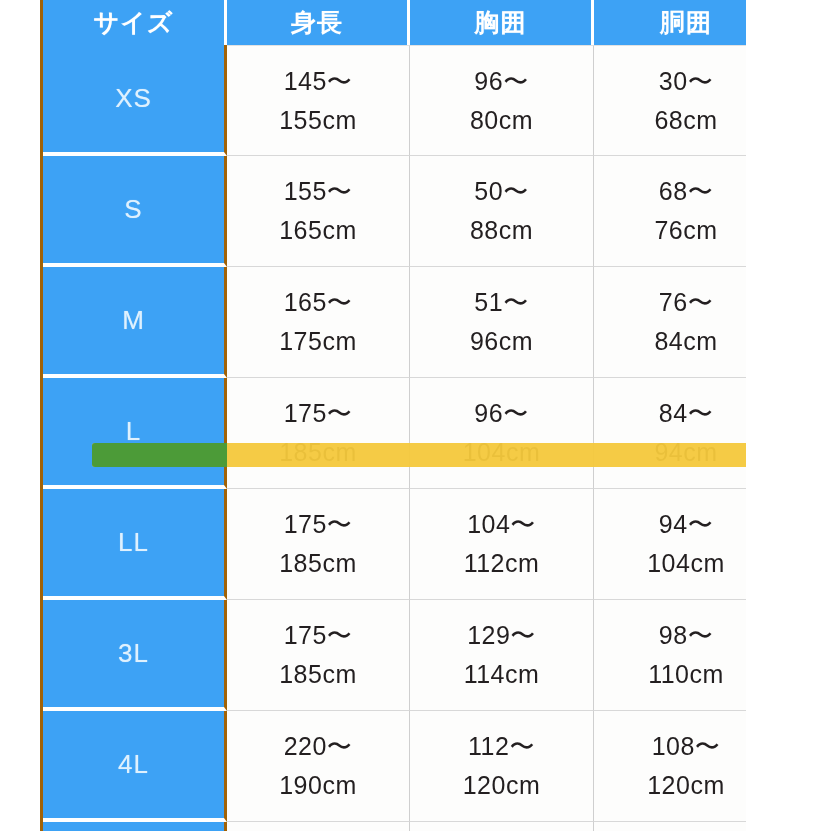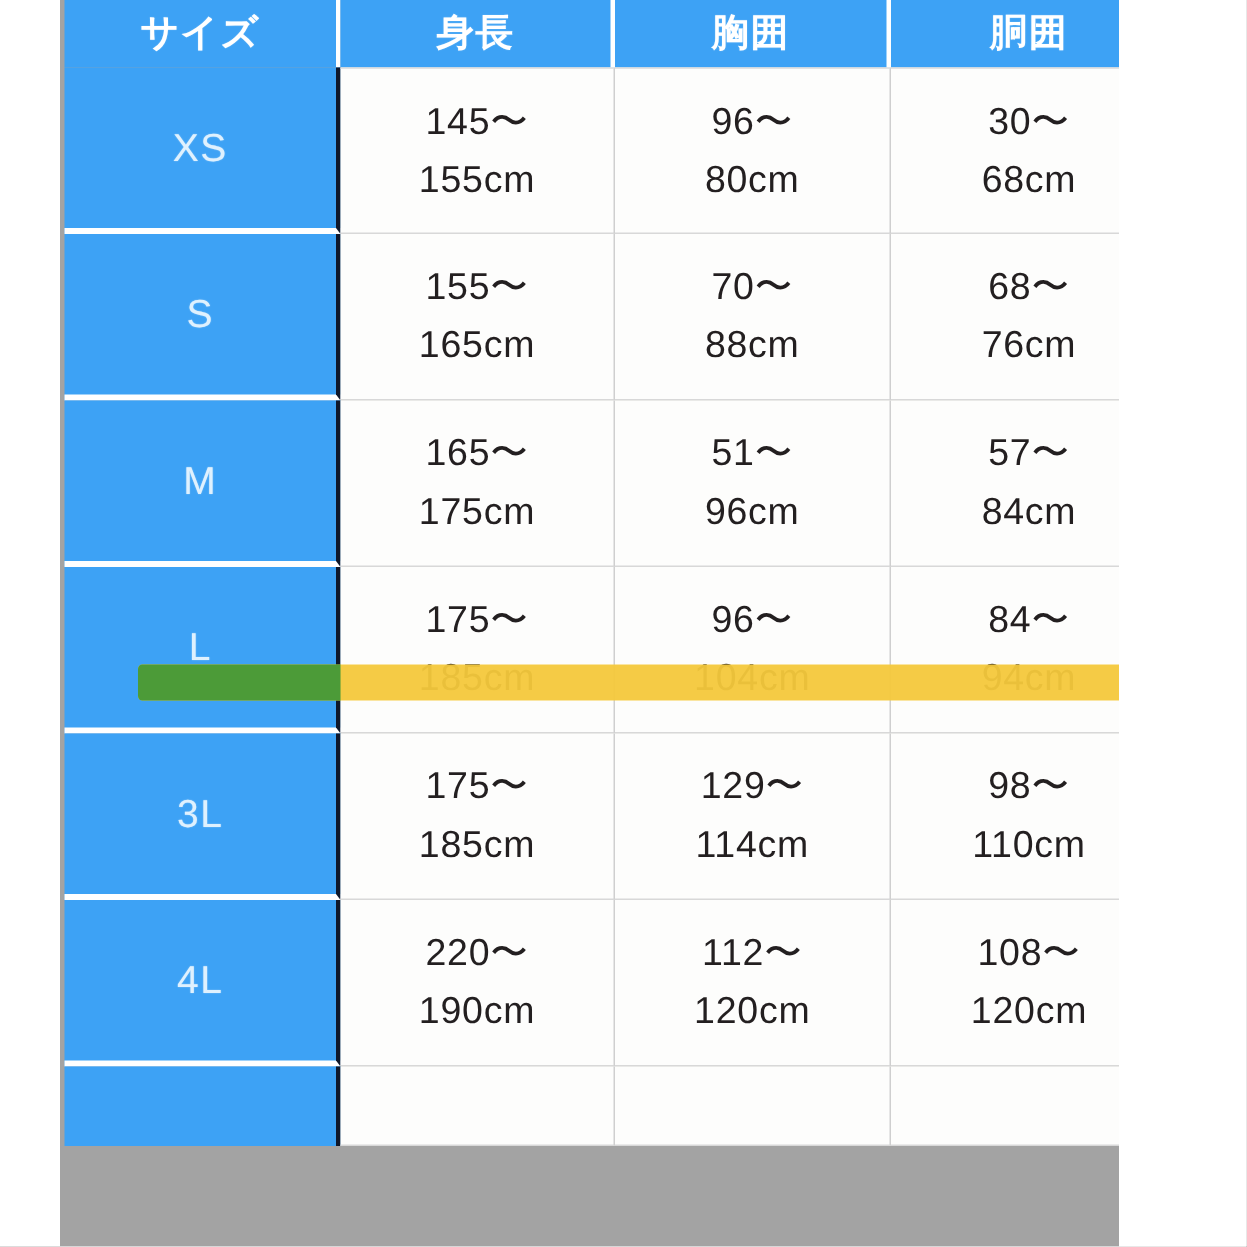--- a/index.html
+++ b/index.html
@@ -15,21 +15,21 @@
     font-family: "Liberation Sans", "DejaVu Sans", sans-serif;
     position: relative;
   }
 
   #page {
     position: absolute;
     left: 0;
     top: 0;
     width: 746px;
     height: 831px;
-    background: #a3a3a3;
+    background: #a16207;
     overflow: hidden;
   }
 
   
   .size-table {
     position: absolute;
     left: 43px;
     top: 0px;
     width: 735px;
     border-collapse: separate;
@@ -73,21 +73,21 @@
     height: 107px;
   }
 
   td.size-cell {
     background: #3da2f5;
     color: #dff1fe;
     font-size: 26px;
     font-weight: 400;
     letter-spacing: 1px;
     border-bottom: 4px solid #ffffff;
-    border-right: 3px solid #0f172a;
+    border-right: 3px solid #a16207;
     text-shadow: 0 0 1px rgba(255,255,255,0.5);
   }
 
   td.val-cell {
     background: #fdfdfc;
     color: #231f20;
     font-size: 25px;
     font-weight: 400;
     line-height: 1.55;
     border-bottom: 1px solid #d8d8d8;
@@ -208,56 +208,71 @@
             <span class="val-line">68cm</span>
           </td>
         </tr>
         <tr>
           <td class="size-cell">S</td>
           <td class="val-cell">
             <span class="val-line">155〜</span>
             <span class="val-line">165cm</span>
           </td>
           <td class="val-cell">
-            <span class="val-line">70〜</span>
+            <span class="val-line">50〜</span>
             <span class="val-line">88cm</span>
           </td>
           <td class="val-cell">
             <span class="val-line">68〜</span>
             <span class="val-line">76cm</span>
           </td>
         </tr>
         <tr>
           <td class="size-cell">M</td>
           <td class="val-cell">
             <span class="val-line">165〜</span>
             <span class="val-line">175cm</span>
           </td>
           <td class="val-cell">
             <span class="val-line">51〜</span>
             <span class="val-line">96cm</span>
           </td>
           <td class="val-cell">
-            <span class="val-line">57〜</span>
+            <span class="val-line">76〜</span>
             <span class="val-line">84cm</span>
           </td>
         </tr>
         <tr>
           <td class="size-cell">L</td>
           <td class="val-cell">
             <span class="val-line">175〜</span>
             <span class="val-line">185cm</span>
           </td>
           <td class="val-cell">
             <span class="val-line">96〜</span>
             <span class="val-line">104cm</span>
           </td>
           <td class="val-cell">
             <span class="val-line">84〜</span>
             <span class="val-line">94cm</span>
+          </td>
+        </tr>
+        <tr>
+          <td class="size-cell">LL</td>
+          <td class="val-cell">
+            <span class="val-line">175〜</span>
+            <span class="val-line">185cm</span>
+          </td>
+          <td class="val-cell">
+            <span class="val-line">104〜</span>
+            <span class="val-line">112cm</span>
+          </td>
+          <td class="val-cell">
+            <span class="val-line">94〜</span>
+            <span class="val-line">104cm</span>
           </td>
         </tr>
         <tr>
           <td class="size-cell">3L</td>
           <td class="val-cell">
             <span class="val-line">175〜</span>
             <span class="val-line">185cm</span>
           </td>
           <td class="val-cell">
             <span class="val-line">129〜</span>

